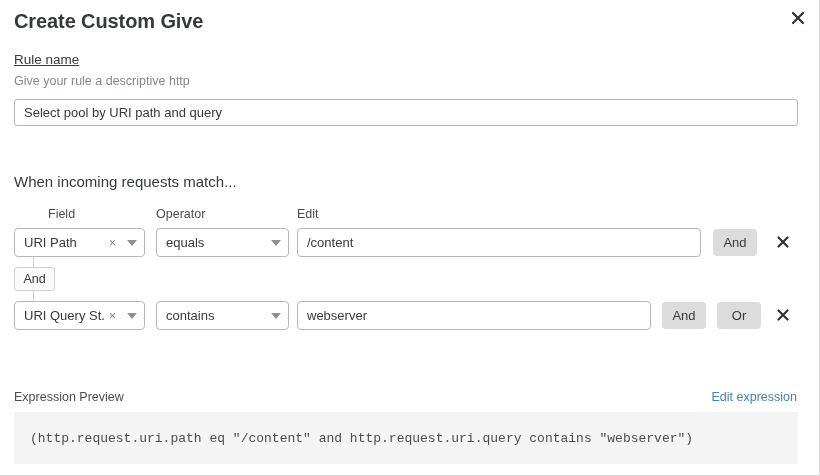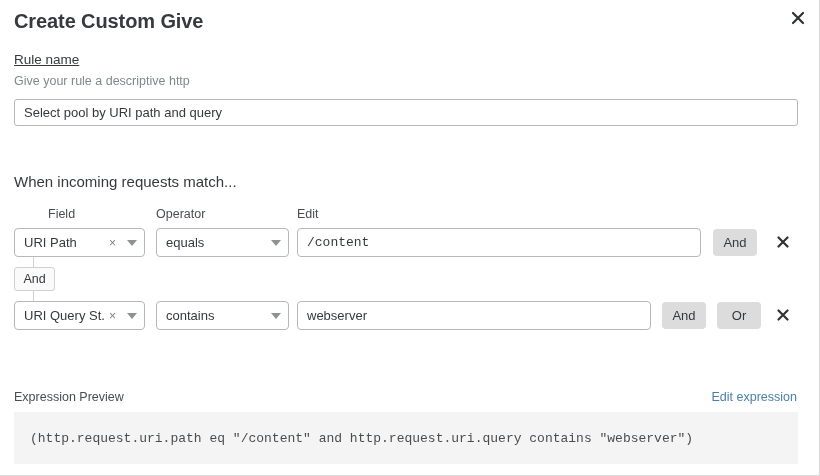--- a/index.html
+++ b/index.html
@@ -157,21 +157,21 @@
     box-sizing: border-box;
     border: 1px solid #b5b7b9;
     border-radius: 4px;
     background: #fff;
     font-family: "Liberation Sans", sans-serif;
     font-size: 13px;
     color: #36393d;
     padding: 0 9px;
     outline: none;
   }
-  .value-wide   { width: 404px; font-family: Liberation Mono, monospace; }
+  .value-wide   { width: 404px; }
   .value-narrow { width: 354px; }
 
   .logic-btn {
     position: absolute;
     height: 27px;
     top: 1px;
     box-sizing: border-box;
     background: #dcdcdc;
     border: none;
     border-radius: 4px;

